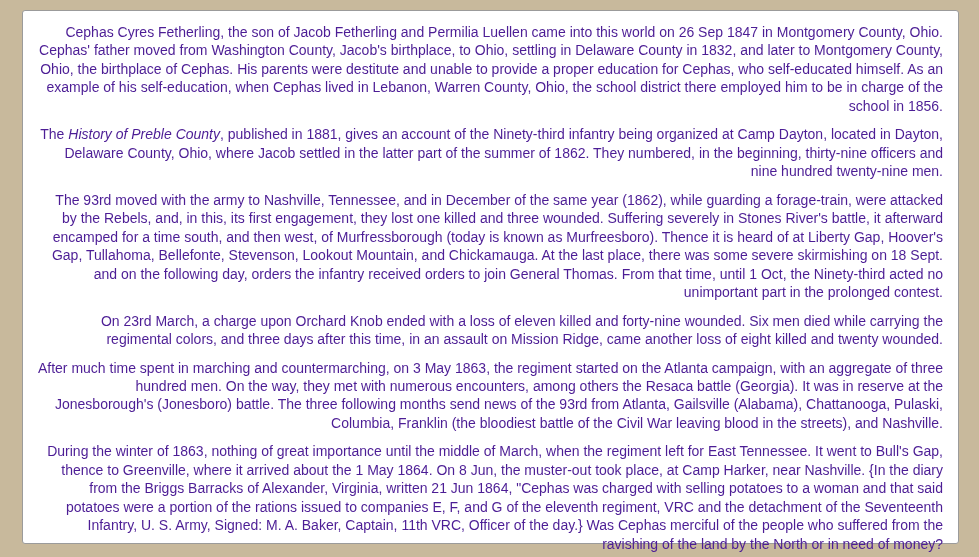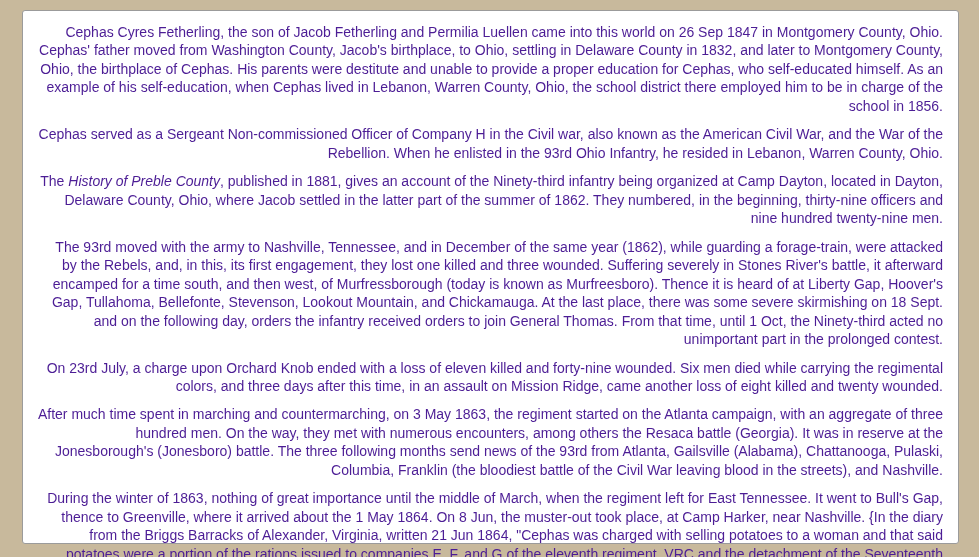--- a/index.html
+++ b/index.html
@@ -40,27 +40,26 @@
   }
 </style>
 </head>
 <body>
 
 <div class="page">
   <div class="panel">
 
     <p><span>Cephas Cyres Fetherling, the son of Jacob Fetherling and Permilia Luellen came into this world on 26 Sep 1847 in Montgomery County, Ohio. Cephas' father moved from Washington County, Jacob's birthplace, to Ohio, settling in Delaware County in 1832, and later to Montgomery County, Ohio, the birthplace of Cephas. His parents were destitute and unable to provide a proper education for Cephas, who self-educated himself. As an example of his self-education, when Cephas lived in Lebanon, Warren County, Ohio, the school district there employed him to be in charge of the school in 1856.</span></p>
 
-    <p><span>Cephas served as a Sergeant Non-commissioned Officer of Company H in the Civil war, also known as the American Civil War, and the War of the Rebellion. When he enlisted in the 93rd Ohio Infantry, he resided in Lebanon, Warren County, Ohio.</span></p>
 
     <p><span>The </span><em>History of Preble County</em><span>, published in 1881, gives an account of the Ninety-third infantry being organized at Camp Dayton, located in Dayton, Delaware County, Ohio, where Jacob settled in the latter part of the summer of 1862. They numbered, in the beginning, thirty-nine officers and nine hundred twenty-nine men.</span></p>
 
     <p><span>The 93rd moved with the army to Nashville, Tennessee, and in December of the same year (1862), while guarding a forage-train, were attacked by the Rebels, and, in this, its first engagement, they lost one killed and three wounded. Suffering severely in Stones River's battle, it afterward encamped for a time south, and then west, of Murfressborough (today is known as Murfreesboro). Thence it is heard of at Liberty Gap, Hoover's Gap, Tullahoma, Bellefonte, Stevenson, Lookout Mountain, and Chickamauga. At the last place, there was some severe skirmishing on 18 Sept. and on the following day, orders the infantry received orders to join General Thomas. From that time, until 1 Oct, the Ninety-third acted no unimportant part in the prolonged contest.</span></p>
 
-    <p><span>On 23rd July, a charge upon Orchard Knob ended with a loss of eleven killed and forty-nine wounded. Six men died while carrying the regimental colors, and three days after this time, in an assault on Mission Ridge, came another loss of eight killed and twenty wounded.</span></p>
+    <p><span>On 23rd March, a charge upon Orchard Knob ended with a loss of eleven killed and forty-nine wounded. Six men died while carrying the regimental colors, and three days after this time, in an assault on Mission Ridge, came another loss of eight killed and twenty wounded.</span></p>
 
 
     <p><span>After much time spent in marching and countermarching, on 3 May 1863, the regiment started on the Atlanta campaign, with an aggregate of three hundred men. On the way, they met with numerous encounters, among others the Resaca battle (Georgia). It was in reserve at the Jonesborough's (Jonesboro) battle. The three following months send news of the 93rd from Atlanta, Gailsville (Alabama), Chattanooga, Pulaski, Columbia, Franklin (the bloodiest battle of the Civil War leaving blood in the streets), and Nashville.</span></p>
 
     <p><span>During the winter of 1863, nothing of great importance until the middle of March, when the regiment left for East Tennessee. It went to Bull's Gap, thence to Greenville, where it arrived about the 1 May 1864. On 8 Jun, the muster-out took place, at Camp Harker, near Nashville. {In the diary from the Briggs Barracks of Alexander, Virginia, written 21 Jun 1864, "Cephas was charged with selling potatoes to a woman and that said potatoes were a portion of the rations issued to companies E, F, and G of the eleventh regiment, VRC and the detachment of the Seventeenth Infantry, U. S. Army, Signed: M. A. Baker, Captain, 11th VRC, Officer of the day.} Was Cephas merciful of the people who suffered from the ravishing of the land by the North or in need of money?</span></p>
 
   </div>
 </div>
 
 </body></html>

